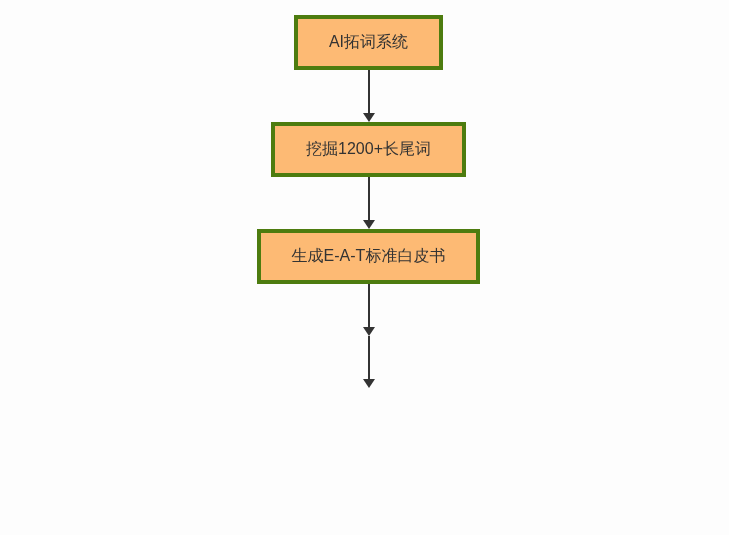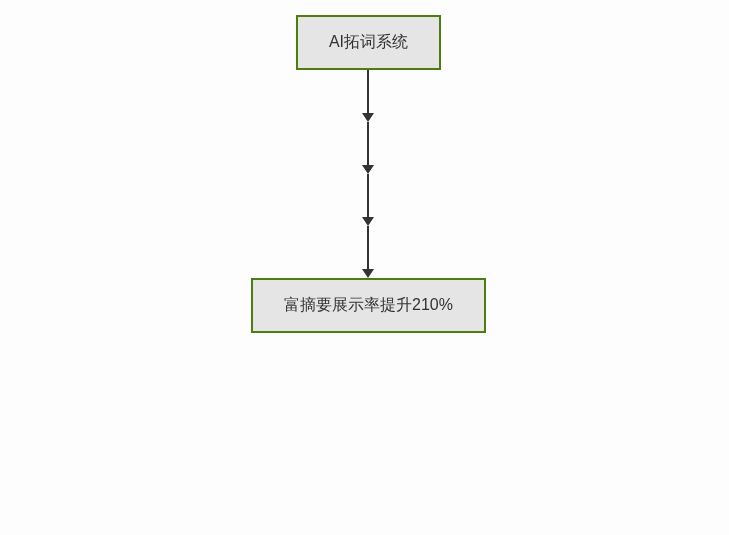--- a/index.html
+++ b/index.html
@@ -15,22 +15,22 @@
   }
   .flowchart {
     width: fit-content;
     margin: 15px auto 0 auto;
     transform: translateX(4px);
     display: flex;
     flex-direction: column;
     align-items: center;
   }
   .node {
-    background: #e5e5e5;
-    border: 2px solid #4d7c0f;
+    background: #fdba74;
+    border: 4px solid #4d7c0f;
     color: #333333;
     font-size: 16px;
     min-height: 55px;
     display: flex;
     align-items: center;
     justify-content: center;
     padding: 12px 31px;
     box-sizing: border-box;
     white-space: nowrap;
   }
@@ -61,35 +61,38 @@
 
   <div class="node">
     <span>AI拓词系统</span>
   </div>
 
   <div class="arrow">
     <div class="arrow-line"></div>
     <div class="arrow-head"></div>
   </div>
 
+  <div class="node">
+    <span>挖掘1200+长尾词</span>
+  </div>
+
+  <div class="arrow">
+    <div class="arrow-line"></div>
+    <div class="arrow-head"></div>
+  </div>
+
+  <div class="node">
+    <span>生成E-A-T标准白皮书</span>
+  </div>
 
   <div class="arrow">
     <div class="arrow-line"></div>
     <div class="arrow-head"></div>
   </div>
 
 
   <div class="arrow">
     <div class="arrow-line"></div>
     <div class="arrow-head"></div>
   </div>
 
 
-  <div class="arrow">
-    <div class="arrow-line"></div>
-    <div class="arrow-head"></div>
-  </div>
-
-  <div class="node">
-    <span>富摘要展示率提升210%</span>
-  </div>
-
 </div>
 
 </body></html>

